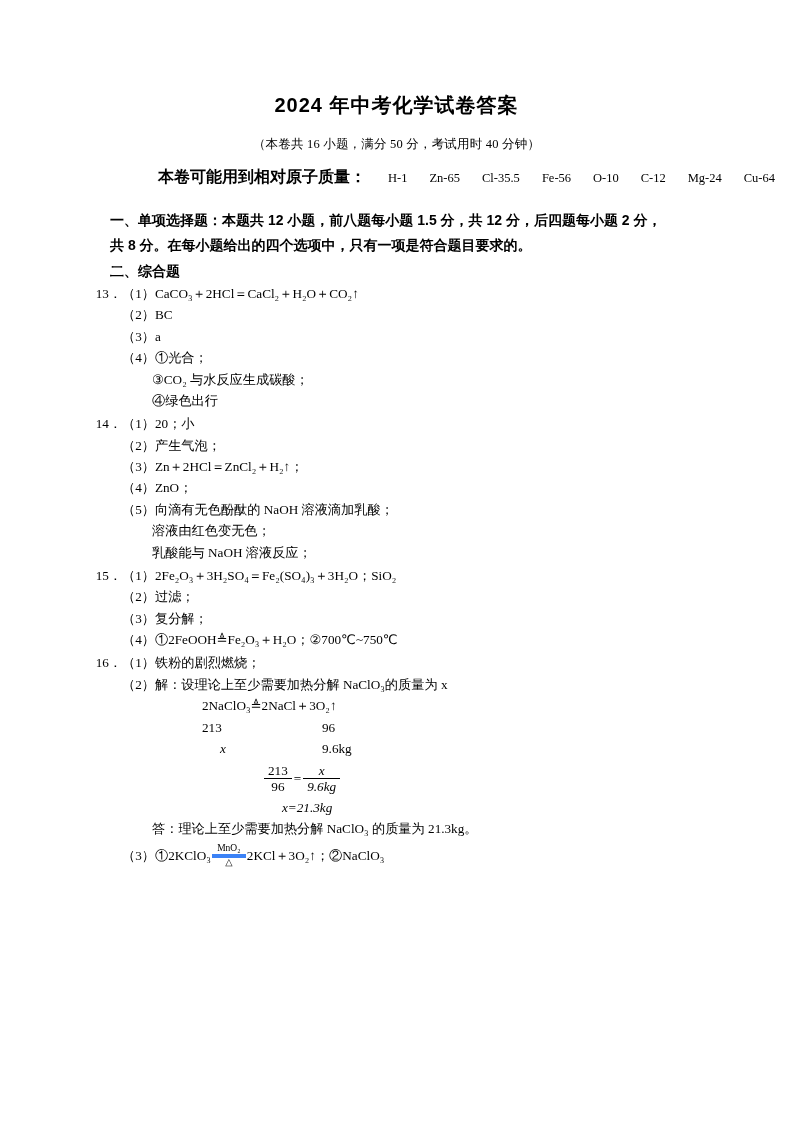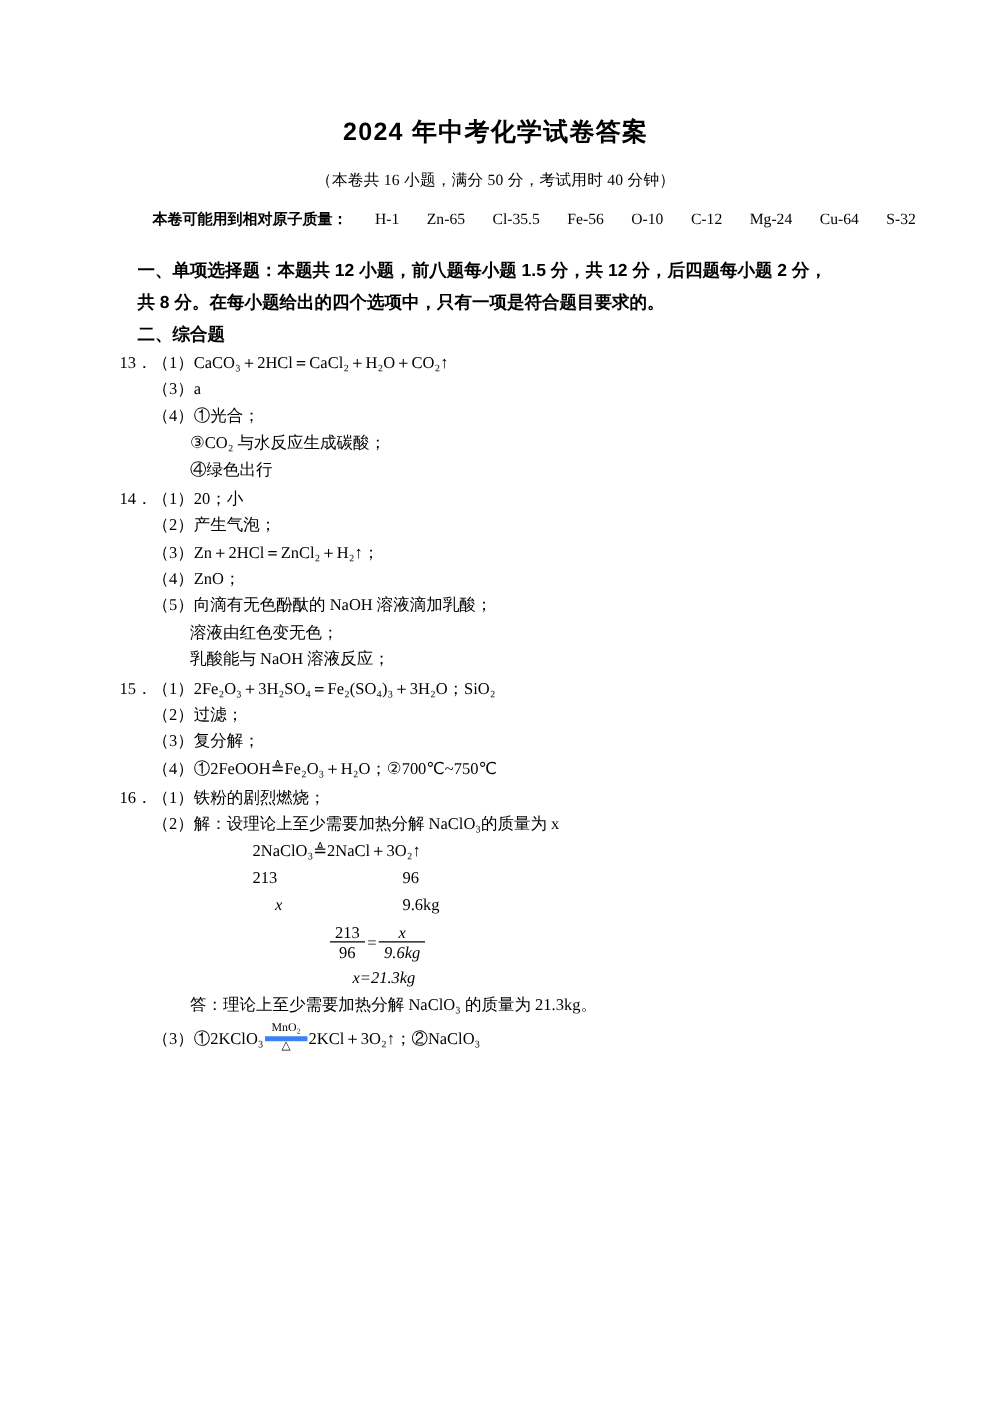--- a/index.html
+++ b/index.html
@@ -39,21 +39,22 @@
   .atomic-line {
     margin-top: 14px;
     padding-left: 122px;
     padding-right: 100px;
     font-size: 12.5px;
     white-space: nowrap;
   }
   .atomic-label {
     font-family: Liberation Sans, sans-serif;
     font-weight: bold;
-    font-size: 12px;
+    font-size: 16px;
+    margin-left: 36px;
   }
   .atomic-values span {
     display: inline-block;
     margin-left: 22px;
   }
   .section-head {
     font-family: "Liberation Sans", sans-serif;
     font-weight: bold;
     font-size: 14px;
     margin-top: 20px;
@@ -176,20 +177,21 @@
   <div class="section-head">
     <span>一、单项选择题：本题共 12 小题，前八题每小题 1.5 分，共 12 分，后四题每小题 2 分，</span>
     <span class="indent2">共 8 分。在每小题给出的四个选项中，只有一项是符合题目要求的。</span>
   </div>
 
 
   <div class="section-head2">二、综合题</div>
 
   <div class="qblock">
     <span class="qline"><span class="qnum">13．</span><span>（1）CaCO₃＋2HCl＝CaCl₂＋H₂O＋CO₂↑</span></span>
+    <span class="qline"><span>（2）BC</span></span>
     <span class="qline"><span>（3）a</span></span>
     <span class="qline"><span>（4）①光合；</span></span>
     <span class="ind1">③CO₂ 与水反应生成碳酸；</span>
     <span class="ind1">④绿色出行</span>
   </div>
 
   <div class="qblock">
     <span class="qline"><span class="qnum">14．</span><span>（1）20；小</span></span>
     <span class="qline">（2）产生气泡；</span>
     <span class="qline">（3）Zn＋2HCl＝ZnCl₂＋H₂↑；</span>

